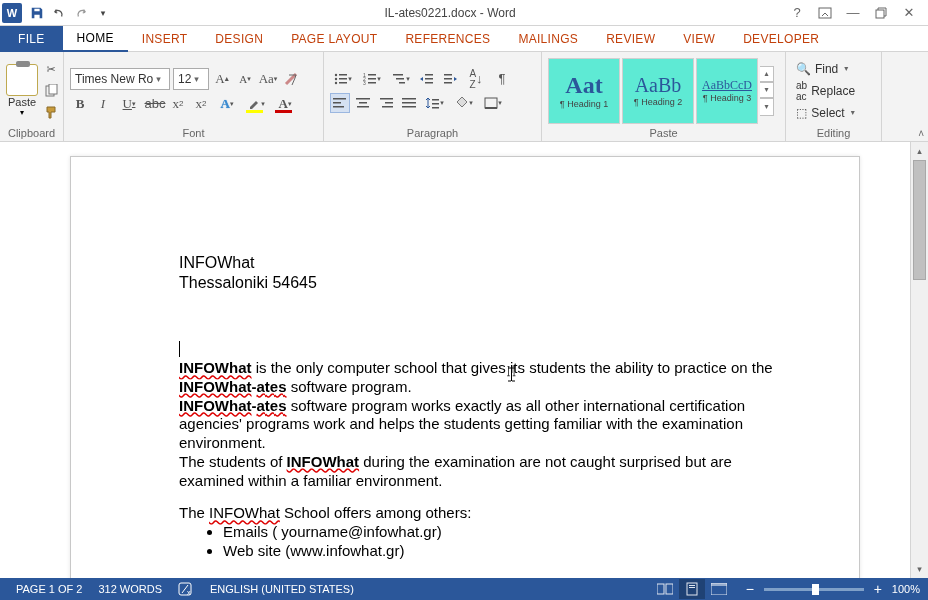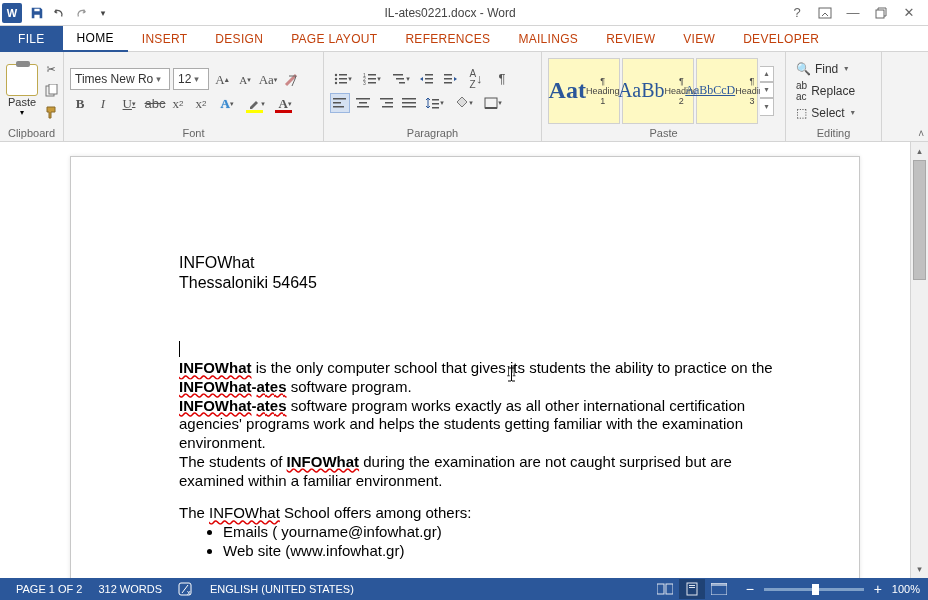--- a/index.html
+++ b/index.html
@@ -25,34 +25,34 @@
 .group-body { flex:1; display:flex; align-items:center; }
 .group-label { text-align:center; color:#666; font-size:11px; padding-bottom:2px; position: relative;}
 
 .clip-col { display:flex; flex-direction:column; align-items:center; justify-content:center; }
 .paste-icon { width: 32px; height: 32px; background:#fff; border:1px solid #bfa94f; border-radius:3px; position:relative; }
 .paste-icon:before { content:""; position:absolute; top:-4px; left:9px; width:14px; height:6px; background:#8a8a8a; border-radius:2px; }
 .mini-col { display:flex; flex-direction:column; margin-left:4px; gap:3px;}
 .mini-col .mi { width:18px; height:18px; display:flex; align-items:center; justify-content:center; color:#555; }
 
 .font-rows { display:flex; flex-direction:column; gap:4px;}
-.fr { display:flex; align-items:flex-end; gap:3px;}
+.fr { display:flex; align-items:center; gap:3px;}
 .combo { height:22px; border:1px solid #ababab; background:#fff; display:flex; align-items:center; padding:0 4px; font-size:12px; color:#333;}
 .combo .dd { font-size:9px; color:#666; margin-left:3px;}
 .rb { width:20px; height:20px; display:flex; align-items:center; justify-content:center; color:#555; font-size:13px;}
 .rb.active { background:#d5e1f2; border:1px solid #9bb7e0; }
 .rb svg { display:block; }
 .rb.dd2{ width:26px; }
 .colorbar { position:relative; }
 .colorbar .ul{ position:absolute; bottom:1px; left:3px; right:6px; height:3px; }
 .colorbar.hl .ul{ background:#ffff00;}
 .colorbar.fc .ul{ background:#cc0000;}
 
 .styles-gallery { display:flex; align-items:center; gap:2px; }
-.style-item { width:62px; height:66px; border:1px solid #d0d0d0; background:#fef9c3; display:flex; flex-direction:row; align-items:center; justify-content:center; font-size:10px; }
+.style-item { width:62px; height:66px; border:1px solid #d0d0d0; background:#5eead4; display:flex; flex-direction:column; align-items:center; justify-content:center; font-size:10px; }
 .style-item.big{ width:72px;}
 .style-prev { font-family: "Times New Roman", serif; font-size:18px; color:#2b579a; }
 .style-name { color:#444; font-size:9px; text-align:center;}
 .style-nav{ display:flex; flex-direction:column;}
 .style-nav .sn{ width:14px; height:16px; border:1px solid #c0c0c0; border-left:none; display:flex; align-items:center; justify-content:center; font-size:8px; color:#666; background:#fff;}
 
 .edit-col{ display:flex; flex-direction:column; gap:2px;}
 .edit-item{ display:flex; align-items:center; gap:4px; height:20px; padding:0 4px; color:#333; font-size:12px;}
 .edit-item .dd{ font-size:8px; color:#666; margin-left:2px;}
 

